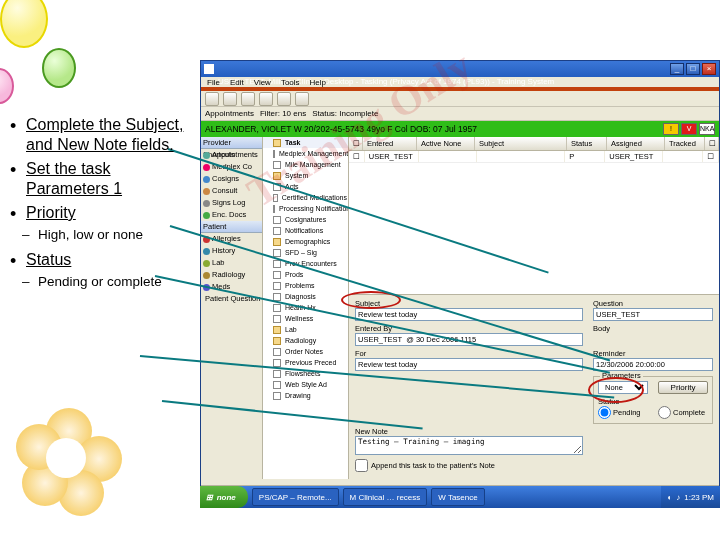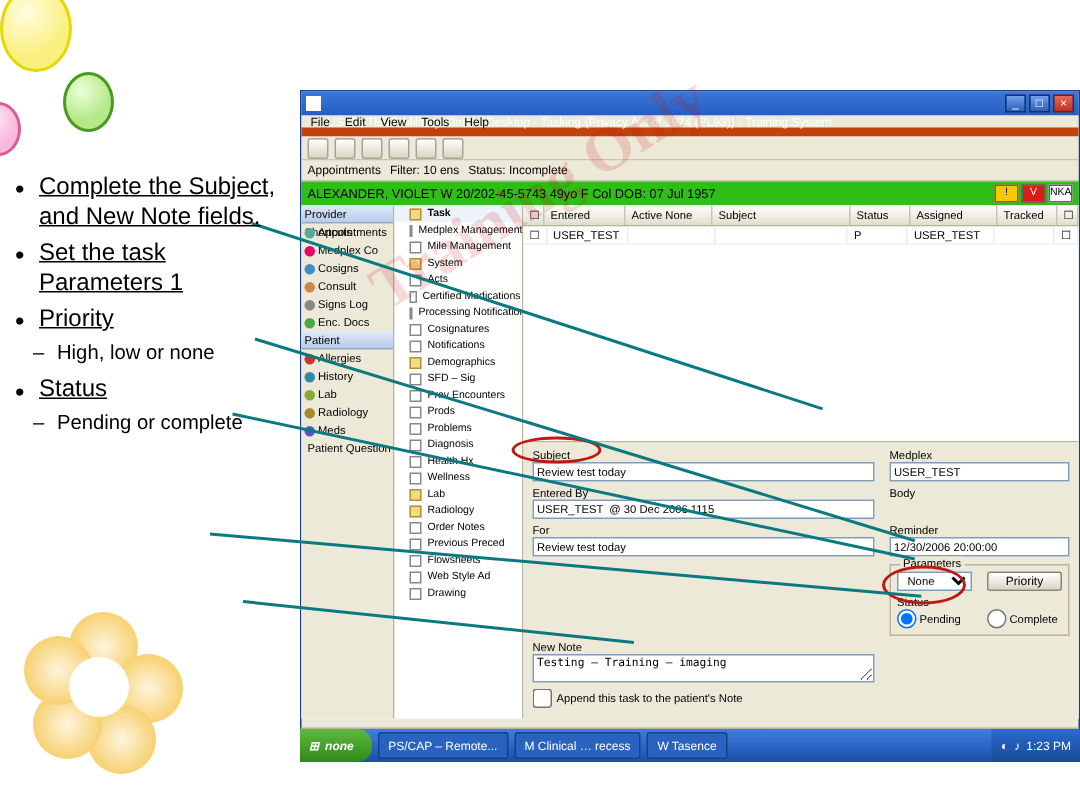--- a/index.html
+++ b/index.html
@@ -31,21 +31,21 @@
 
   
   .app { position: absolute; left: 200px; top: 60px; width: 520px; height: 440px; background: #ece9d8; border: 1px solid #1b3f86; font-size: 8px; }
   .titlebar { height: 16px; background: linear-gradient(#3b77d8, #245ec0); color: #fff; display: flex; align-items: center; padding: 0 3px; }
   .titlebar .icon { width: 10px; height: 10px; background: #fff; margin-right: 4px; }
   .titlebar .ttl { flex: 1; overflow: hidden; white-space: nowrap; font-size: 8px; margin-top: 24px; }
   .winbtns { display: flex; gap: 2px; }
   .winbtn { width: 14px; height: 12px; background: linear-gradient(#6fa0e8, #2d5fb8); border: 1px solid #15306a; color: #fff; text-align: center; line-height: 9px; font-size: 8px; }
   .winbtn.close { background: linear-gradient(#e86a54, #c03020); border-color: #7a1a10; }
 
-  .menubar { height: 14px; background: #ece9d8; display: flex; gap: 10px; padding: 0 6px; align-items: center; border-bottom: 6px solid #c2410c; }
+  .menubar { height: 14px; background: #ece9d8; display: flex; gap: 10px; padding: 0 6px; align-items: center; border-bottom: 4px solid #c2410c; }
   .menubar span { font-size: 8px; }
 
   .toolbar { height: 16px; background: #ece9d8; display: flex; align-items: center; gap: 4px; padding: 0 4px; border-bottom: 1px solid #c8c4b4; }
   .tbtn { width: 14px; height: 14px; background: linear-gradient(#fff,#d8d4c4); border: 1px solid #a8a490; border-radius: 2px; }
 
   .infobar { height: 14px; background: #ece9d8; display: flex; align-items: center; gap: 6px; padding: 0 4px; border-bottom: 1px solid #c8c4b4; font-size: 8px; }
   .patientbar { height: 16px; background: #2fbd18; color: #000; display: flex; align-items: center; padding: 0 4px; font-weight: normal; font-size: 8.5px; }
   .pbadges { margin-left: auto; display: flex; gap: 2px; }
   .pbadge { width: 16px; height: 12px; background: #fff; border: 1px solid #666; font-size: 7px; text-align: center; line-height: 10px; }
 
@@ -313,21 +313,21 @@
       <div class="listspace"></div>
 
       <div class="form">
         <div class="row">
           <div class="fld">
             <label>Subject</label>
             <input class="input" value="Review test today" style="">
             <span class="redcircle" style="left:-8px; top:-4px; width:60px; height:18px;"></span>
           </div>
           <div class="fld" style="max-width:120px">
-            <label>Medplex</label>
+            <label>Question</label>
             <input class="input" value="USER_TEST" style="">
           </div>
         </div>
         <div class="row">
           <div class="fld">
             <label>Entered By</label>
             <input class="input" value="USER_TEST  @ 30 Dec 2006 1115" style="">
           </div>
           <div class="fld" style="max-width:120px">
             <label>Body</label>

